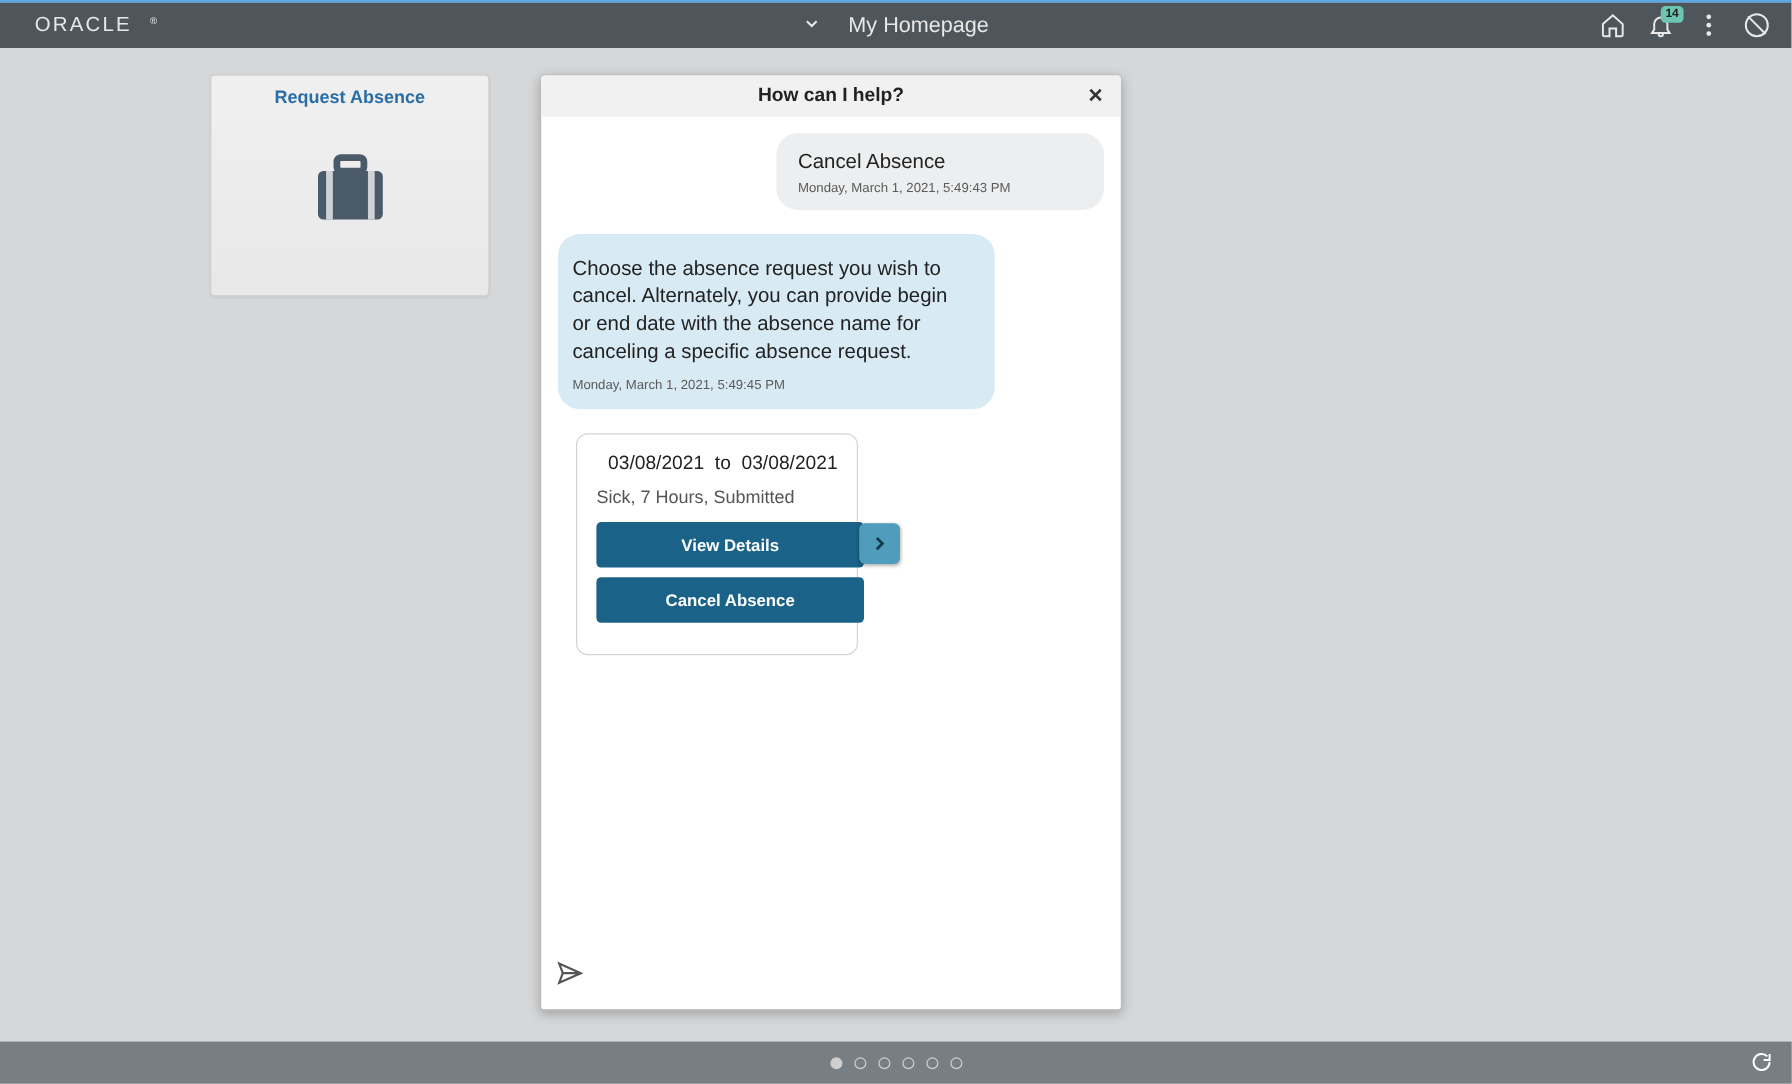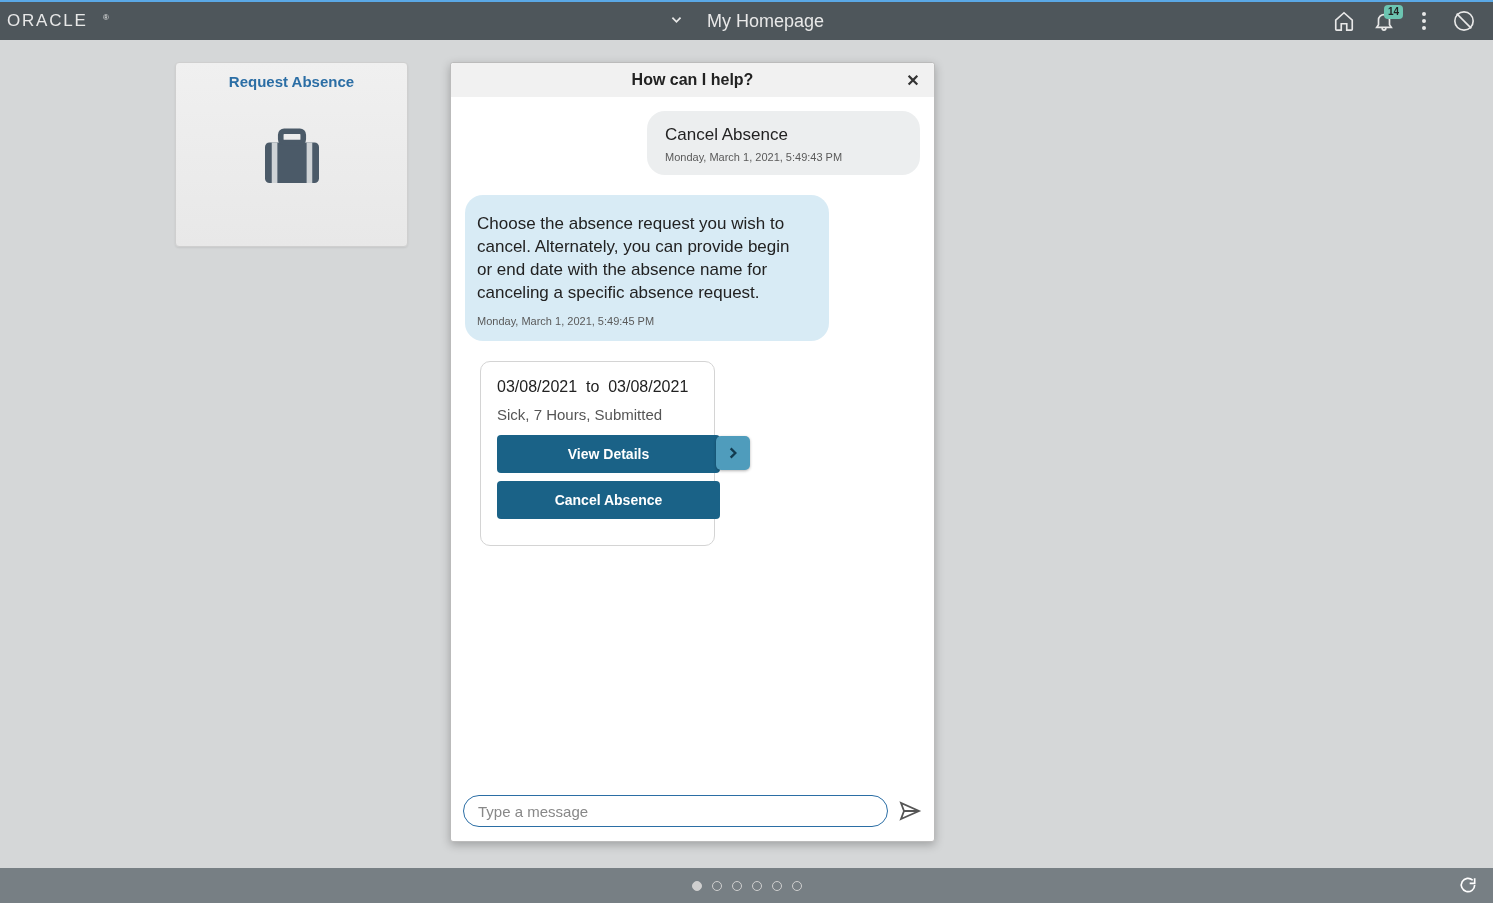--- a/index.html
+++ b/index.html
@@ -1,18 +1,18 @@
 <!DOCTYPE html>
 <html><head>
 <meta charset="utf-8">
 <style>
   * { margin:0; padding:0; box-sizing:border-box; }
   html,body { width:100%; height:100%; font-family: Arial, Helvetica, sans-serif; background:#d5d7d8; overflow:hidden; }
   .topbar { height:40px; background:linear-gradient(180deg,#4e565b 0%,#4e565b 100%); border-top:2px solid #5aa8e6; display:flex; align-items:center; color:#e8e8e8; position:relative; }
-  .logo { width:110px; margin-left:7px; color:#e8e8e8; font-weight:300; letter-spacing:2px; font-size:18px; display:flex; align-items:center; }
+  .logo { width:110px; margin-left:29px; color:#e8e8e8; font-weight:300; letter-spacing:2px; font-size:18px; display:flex; align-items:center; }
   .topcenter { position:absolute; left:50%; transform:translateX(-50%); display:flex; align-items:center; font-size:18px; color:#e8e8e8; cursor:pointer;gap:20px; }
   .topcenter .chev { margin-right:4px; }
   .topright { margin-left:auto; display:flex; align-items:center; gap:14px; margin-right:16px; }
   .topright .iconbtn { width:26px; height:26px; display:flex; align-items:center; justify-content:center; cursor:pointer; position:relative; }
   .badge { position:absolute; top:-3px; right:-6px; background:#6cc4b1; color:#222; font-size:10px; font-weight:bold; padding:1px 4px; border-radius:4px; line-height:12px; }
   .body-area { position:absolute; top:40px; bottom:35px; left:0; right:0; background:#d5d7d8; }
   .tile { position:absolute; left:175px; top:22px; width:233px; height:185px; background:linear-gradient(180deg,#f0f0f0 0%,#e8e8e8 100%); border:1px solid #cfcfcf; border-radius:4px; box-shadow:0 1px 2px rgba(0,0,0,0.08); display:flex; flex-direction:column; align-items:center; padding-top:10px; cursor:pointer; }
   .tile-title { color:#2b6ea5; font-weight:bold; font-size:15px;text-align:center; }
   .suitcase-icon { margin-top:30px; color:#4b5a68; }
   .bottombar { position:absolute; bottom:0; left:0; right:0; height:35px; background:#777f84; display:flex; align-items:center; justify-content:center; }
@@ -26,21 +26,21 @@
   .chat-close { position:absolute; right:10px; top:6px; width:22px; height:22px; display:flex; align-items:center; justify-content:center; cursor:pointer; color:#333; font-size:16px; }
   .chat-header2 { height:34px; background:#2b6ea5; color:#fff; display:flex; align-items:center; padding-left:10px; font-size:17px; gap:8px; }
   .chat-body { flex:1; overflow:auto; padding:14px; }
   .msg-user { max-width:60%; background:#eceeef; border-radius:18px; padding:14px 18px 12px 18px; margin-left:auto; margin-bottom:20px; }
   .msg-user .text { font-size:17px; color:#222; margin-bottom:6px; }
   .msg-user .time { font-size:11px; color:#5a5a5a; }
   .msg-bot { max-width:80%; background:#d8ebf5; border-radius:18px; padding:18px 20px 14px 12px; margin-bottom:20px; }
   .msg-bot .text { font-size:17px; color:#222; line-height:1.35; margin-bottom:10px; }
   .msg-bot .time { font-size:11px; color:#5a5a5a; }
   .card { width:235px; border:1px solid #d4d4d4; border-radius:10px; padding:16px 16px 18px 16px; margin-left:15px; position:relative; }
-  .card-title { font-size:16px; color:#222; text-align:left; margin-bottom:10px; }
+  .card-title { font-size:16px; color:#222; text-align:right; margin-bottom:10px; }
   .card-sub { font-size:15px; color:#555; margin-bottom:12px; }
   .card-btn { display:block; width:223px; height:38px; background:#1a6287; color:#fff; font-weight:bold; font-size:14px; border:none; border-radius:4px; margin:0 auto 8px auto; cursor:pointer; }
   .card-next { position:absolute; right:-36px; top:50%; transform:translateY(-50%); width:34px; height:34px; background:#4f9cbc; border-radius:5px; display:flex; align-items:center; justify-content:center; cursor:pointer; box-shadow:0 1px 3px rgba(0,0,0,0.3); }
   .chat-input-row { height:56px; display:flex; align-items:center; padding:0 12px 4px 12px; gap:10px; }
   .chat-input { flex:1; height:32px; border:1px solid #2b6ea5; border-radius:16px; padding:0 14px; font-size:15px; outline:none; color:#444; }
   .chat-input::placeholder { color:#888; }
   .send-btn { width:24px; height:24px; cursor:pointer; color:#555; }
 </style>
 </head>
 <body>
@@ -127,21 +127,20 @@
         <button class="card-btn">View Details</button>
         <button class="card-btn">Cancel Absence</button>
         <div class="card-next">
           <svg width="14" height="14" viewBox="0 0 24 24">
               <path fill="none" stroke="#123a4f" stroke-width="4" d="M8 4l8 8-8 8"></path>
             </svg>
         </div>
       </div>
     </div>
     <div class="chat-input-row">
-      <input class="chat-input" placeholder="Type a message" style="">
       <div class="send-btn">
         <svg width="24" height="24" viewBox="0 0 24 24">
             <path fill="none" stroke="#555" stroke-width="1.8" d="M3 20l18-8L3 4l3 8-3 8zM6 12h15"></path>
           </svg>
       </div>
     </div>
   </div>
 </div>
 
 <div class="bottombar">

